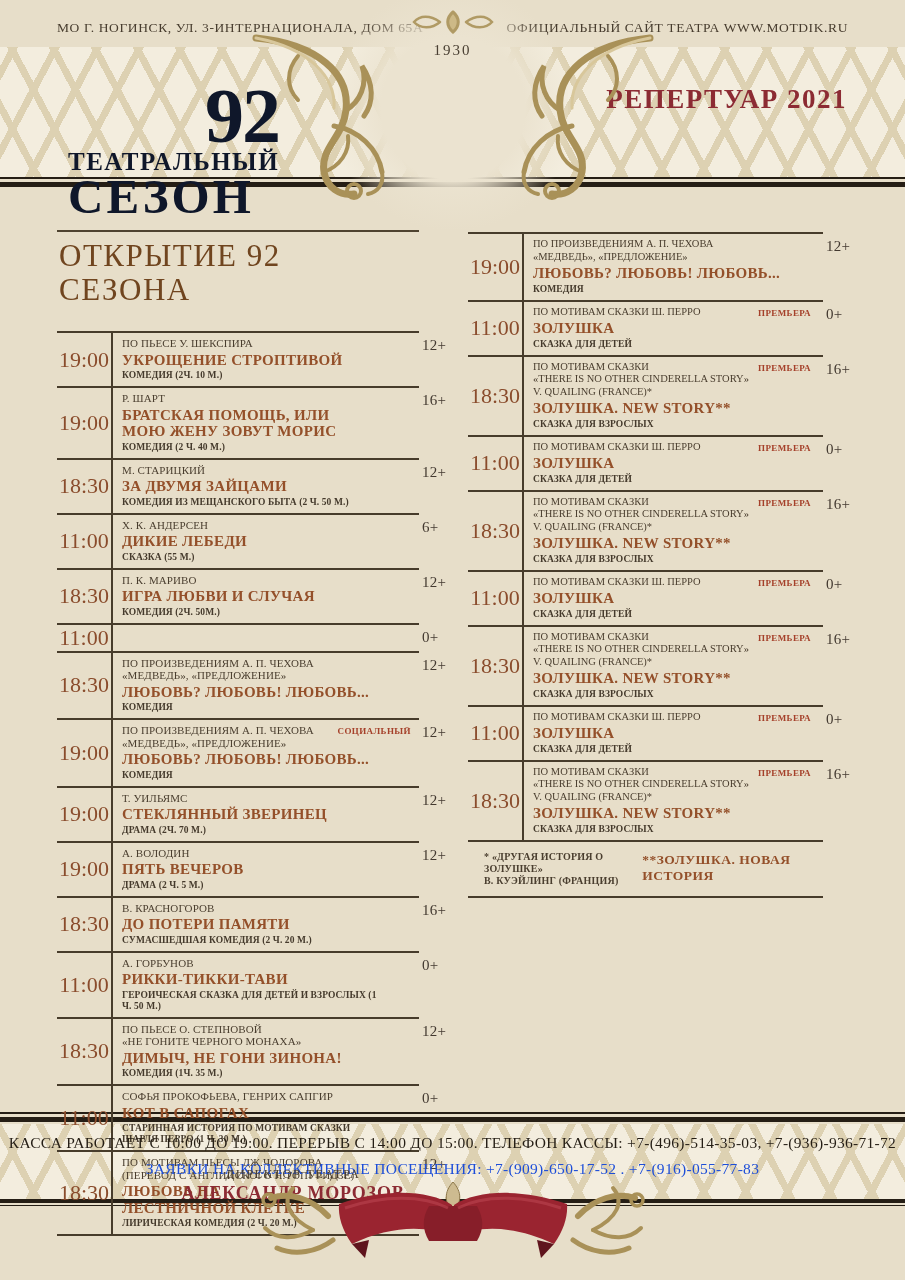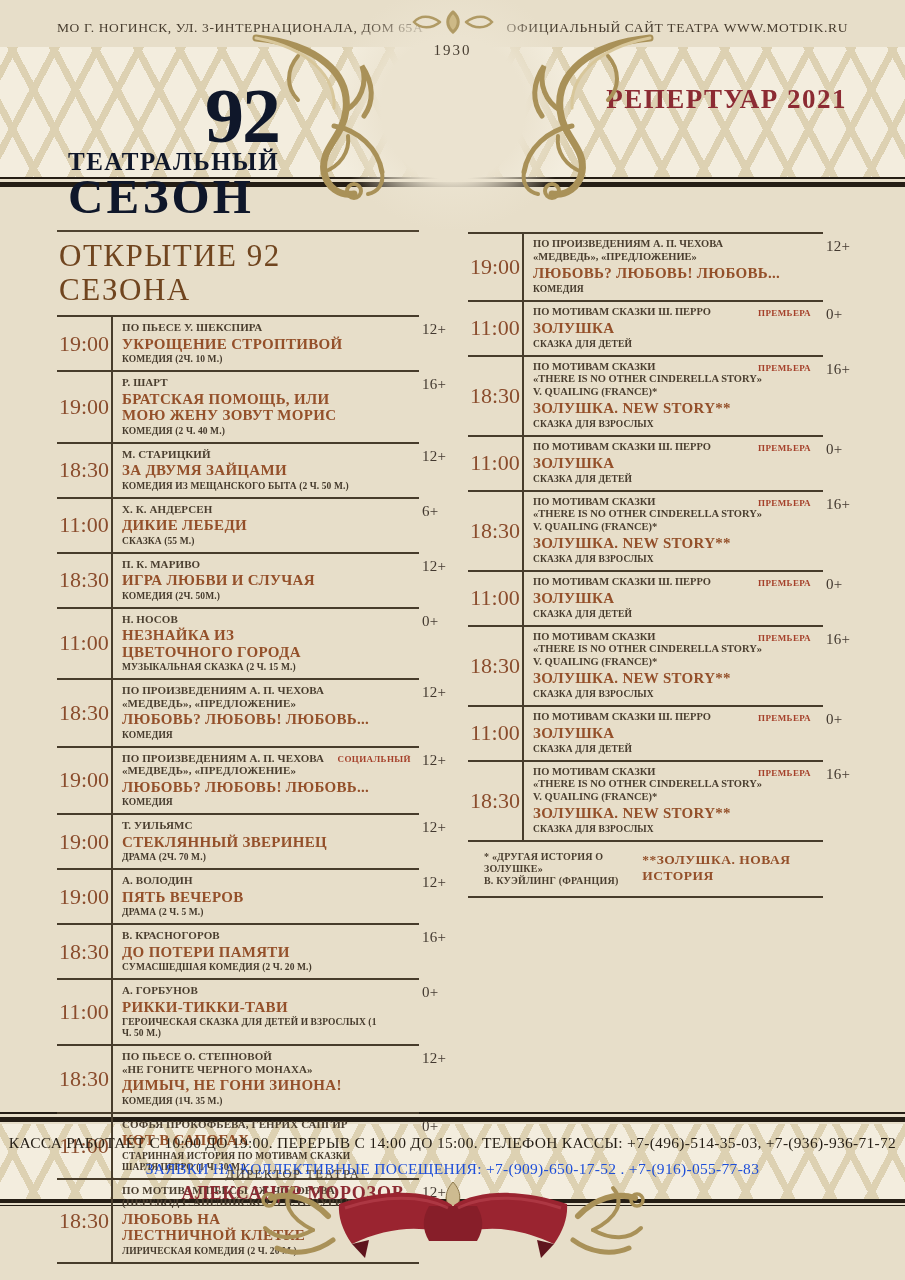--- a/index.html
+++ b/index.html
@@ -66,37 +66,37 @@
   .flourish { position:absolute; top:28px; width:150px; height:180px; }
   .flourish.left  { left:-90px; transform:scaleX(-1); }
   .flourish.right { right:-90px; }
   .mini-ornament { margin-top:9px; }
 
   
   .col-left  { position:absolute; left:57px;  top:230px; width:362px; z-index:2; }
   .col-right { position:absolute; left:468px; top:232px; width:355px; z-index:2; }
   .opening-title {
     font-size:31px; color:#70451f; letter-spacing:1.5px;
-    border-top:2px solid #4f4330; padding:7px 0 8px 2px; line-height:1.1;
+    border-top:2px solid #4f4330; padding:7px 0 24px 2px; line-height:1.1;
   }
   .sched { border-top:2px solid #473c2b; }
   .group { display:flex; border-bottom:2px solid #473c2b; }
   .shows { flex:1; display:flex; flex-direction:column; min-width:0; }
   .show { display:flex; position:relative; flex:1; }
   .show + .show { border-top:2px solid #473c2b; }
   .time {
     width:56px; flex:none; border-right:2px solid #473c2b;
     display:flex; align-items:center; justify-content:center;
     font-size:22px; color:#8a4c2c;
   }
   .desc { flex:1; position:relative; padding:4px 42px 5px 9px; min-width:0; }
   .col-right .desc { padding-right:22px; }
   .author { margin:0; }
   .author-line {
-    display:block; font-size:11px; font-weight:bold; color:#4a3e2f;
+    display:block; font-size:11px; font-weight:normal; color:#4a3e2f;
     line-height:12.5px; letter-spacing:.1px;
   }
   .col-right .author-line { font-size:10.5px; letter-spacing:0; }
   .title { margin-top:2px; }
   .title-line {
     display:block; font-size:15px; font-weight:bold; color:#94502a;
     line-height:16.5px; letter-spacing:.3px;
   }
   .genre {
     margin-top:2px; font-size:9.5px; font-weight:bold; color:#453a2c;
@@ -281,30 +281,20 @@
                 <div class="genre" data-interactable="false">КОМЕДИЯ (2Ч. 50М.)</div>
               </div>
               <span class="age" data-interactable="false">12+</span>
             </div>
           </div>
         </div>
         <div class="group" data-interactable="false">
           <div class="shows" data-interactable="false">
             <div class="show" data-interactable="false">
               <div class="time" data-interactable="false">11:00</div>
-              <div class="desc" data-interactable="false">
-                <div class="author" data-interactable="false">
-                  <span class="author-line" data-interactable="false">Н. НОСОВ</span>
-                </div>
-                <div class="title" data-interactable="false">
-                  <span class="title-line" data-interactable="false">НЕЗНАЙКА ИЗ</span>
-                  <span class="title-line" data-interactable="false">ЦВЕТОЧНОГО ГОРОДА</span>
-                </div>
-                <div class="genre" data-interactable="false">МУЗЫКАЛЬНАЯ СКАЗКА (2 Ч. 15 М.)</div>
-              </div>
               <span class="age" data-interactable="false">0+</span>
             </div>
             <div class="show" data-interactable="false">
               <div class="time" data-interactable="false">18:30</div>
               <div class="desc" data-interactable="false">
                 <div class="author" data-interactable="false">
                   <span class="author-line" data-interactable="false">ПО ПРОИЗВЕДЕНИЯМ А. П. ЧЕХОВА</span>
                   <span class="author-line" data-interactable="false">«МЕДВЕДЬ», «ПРЕДЛОЖЕНИЕ»</span>
                 </div>
                 <div class="title" data-interactable="false">

